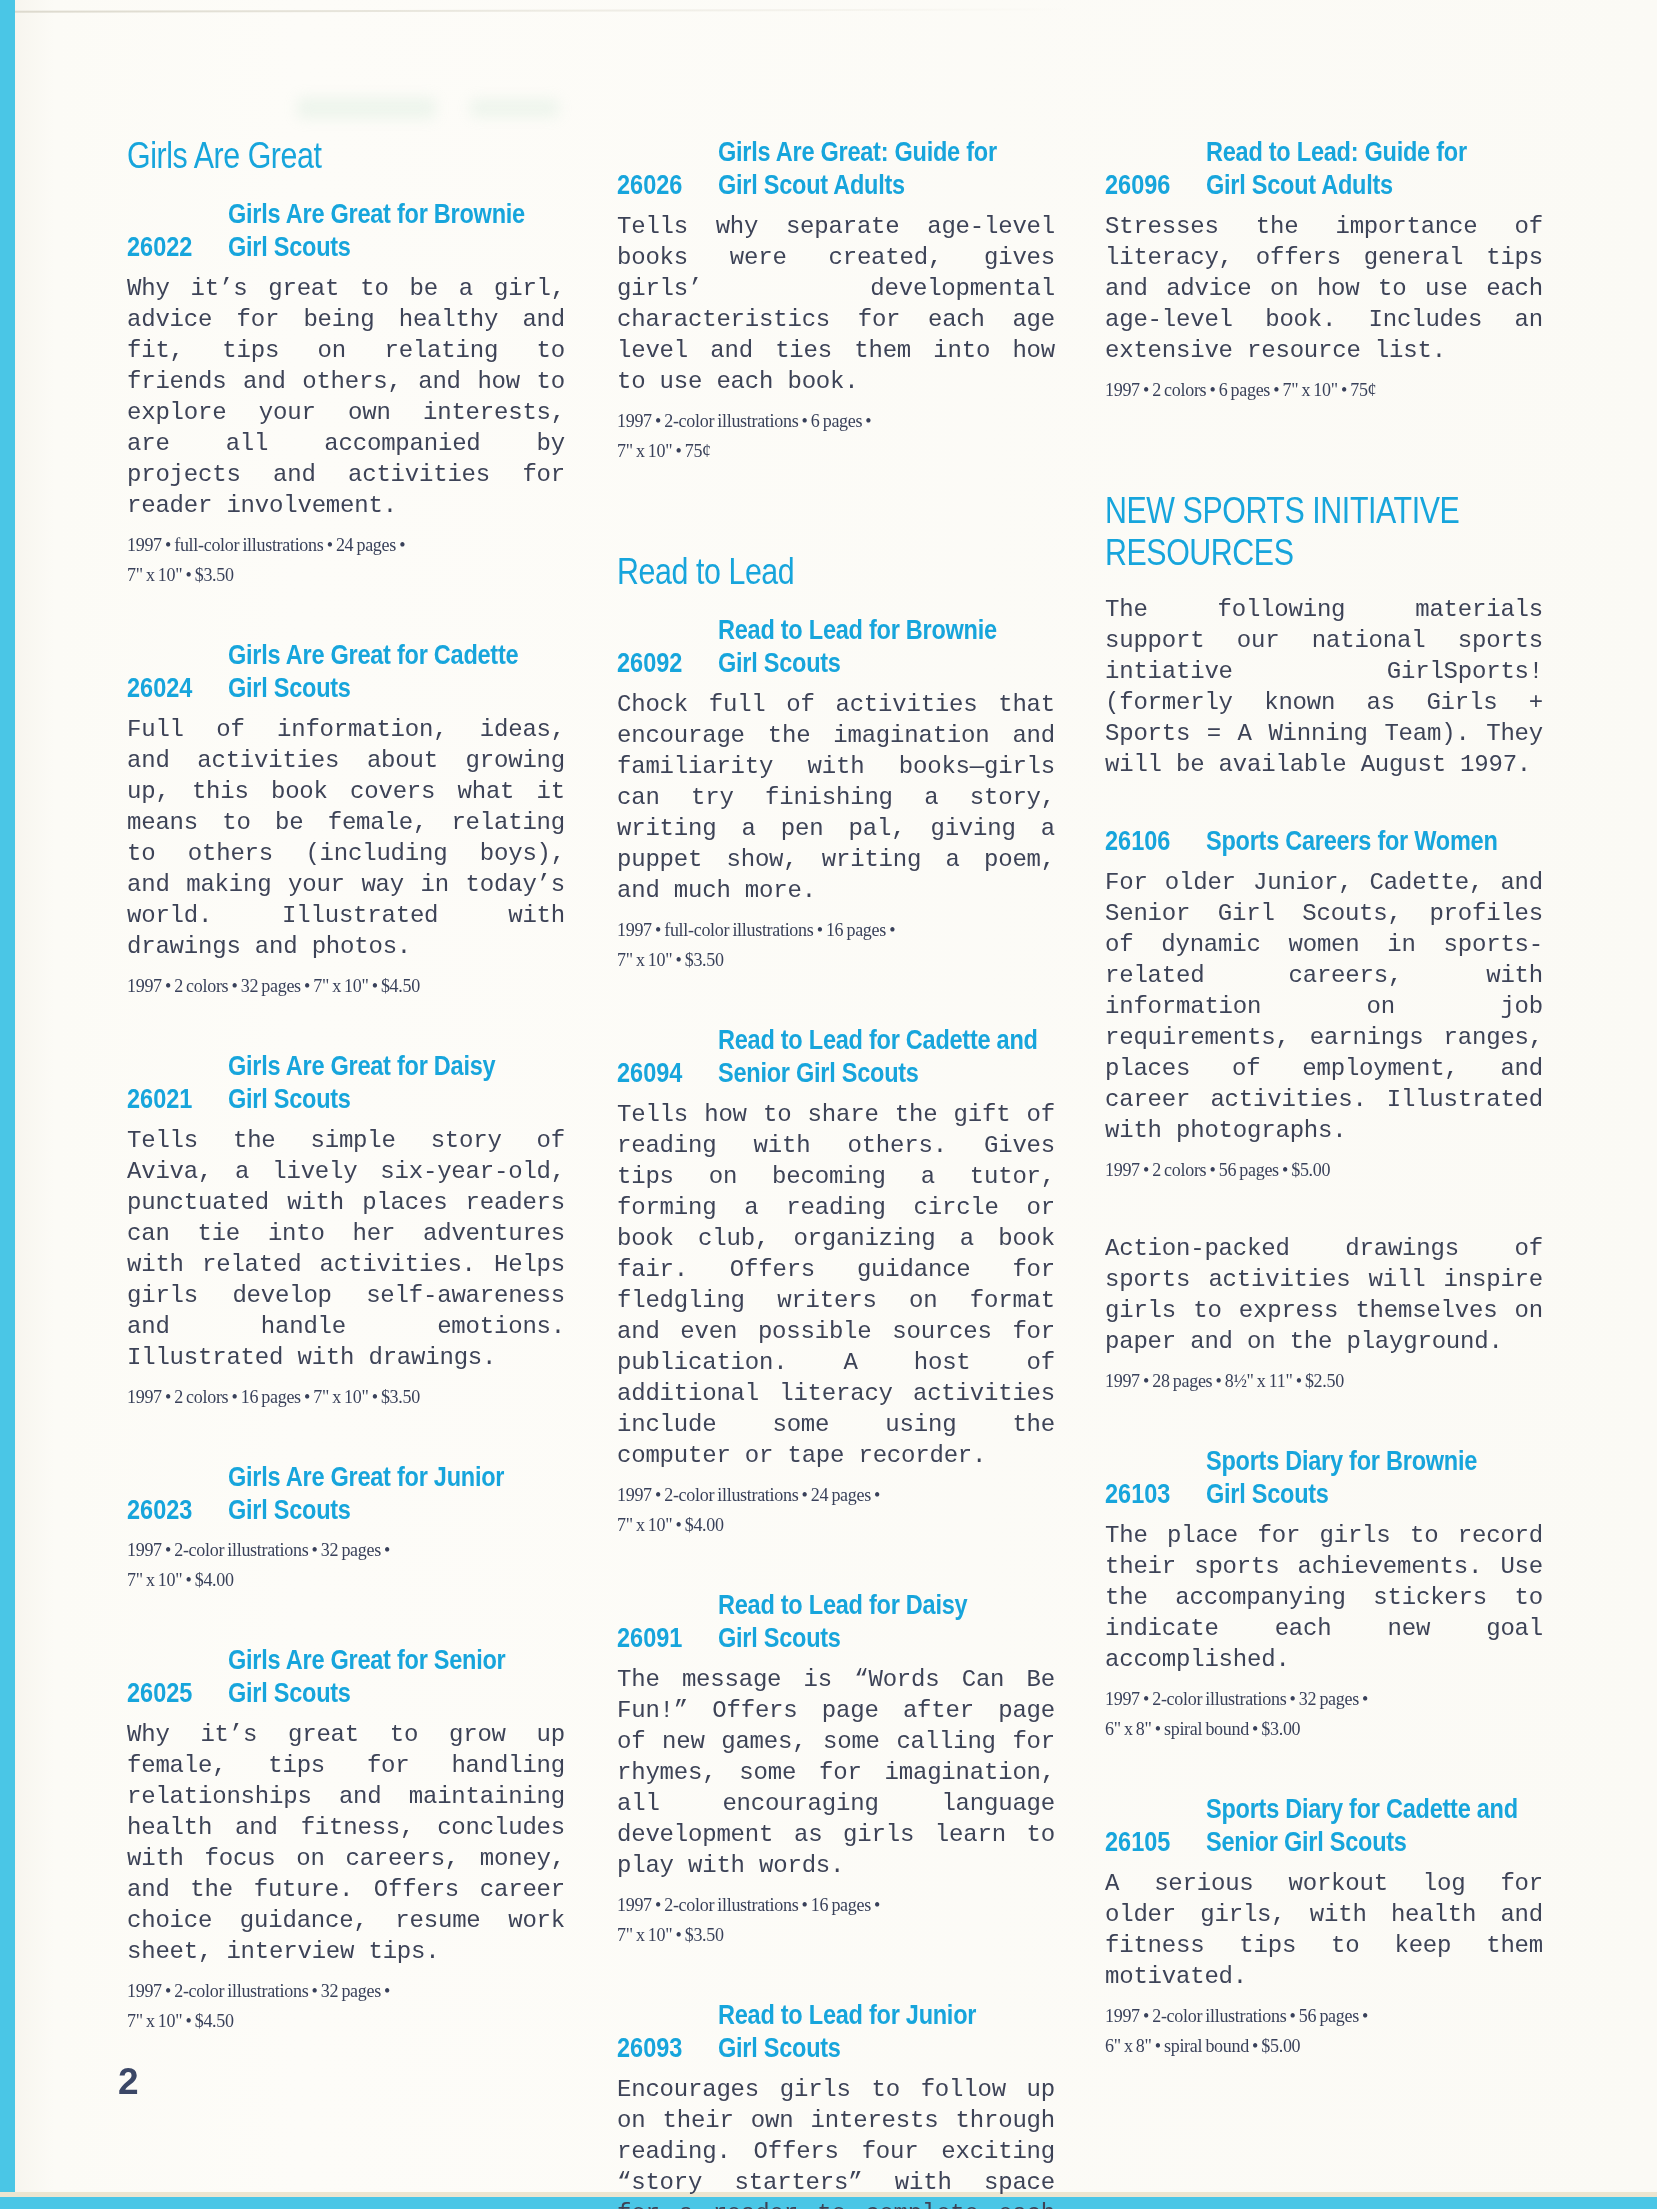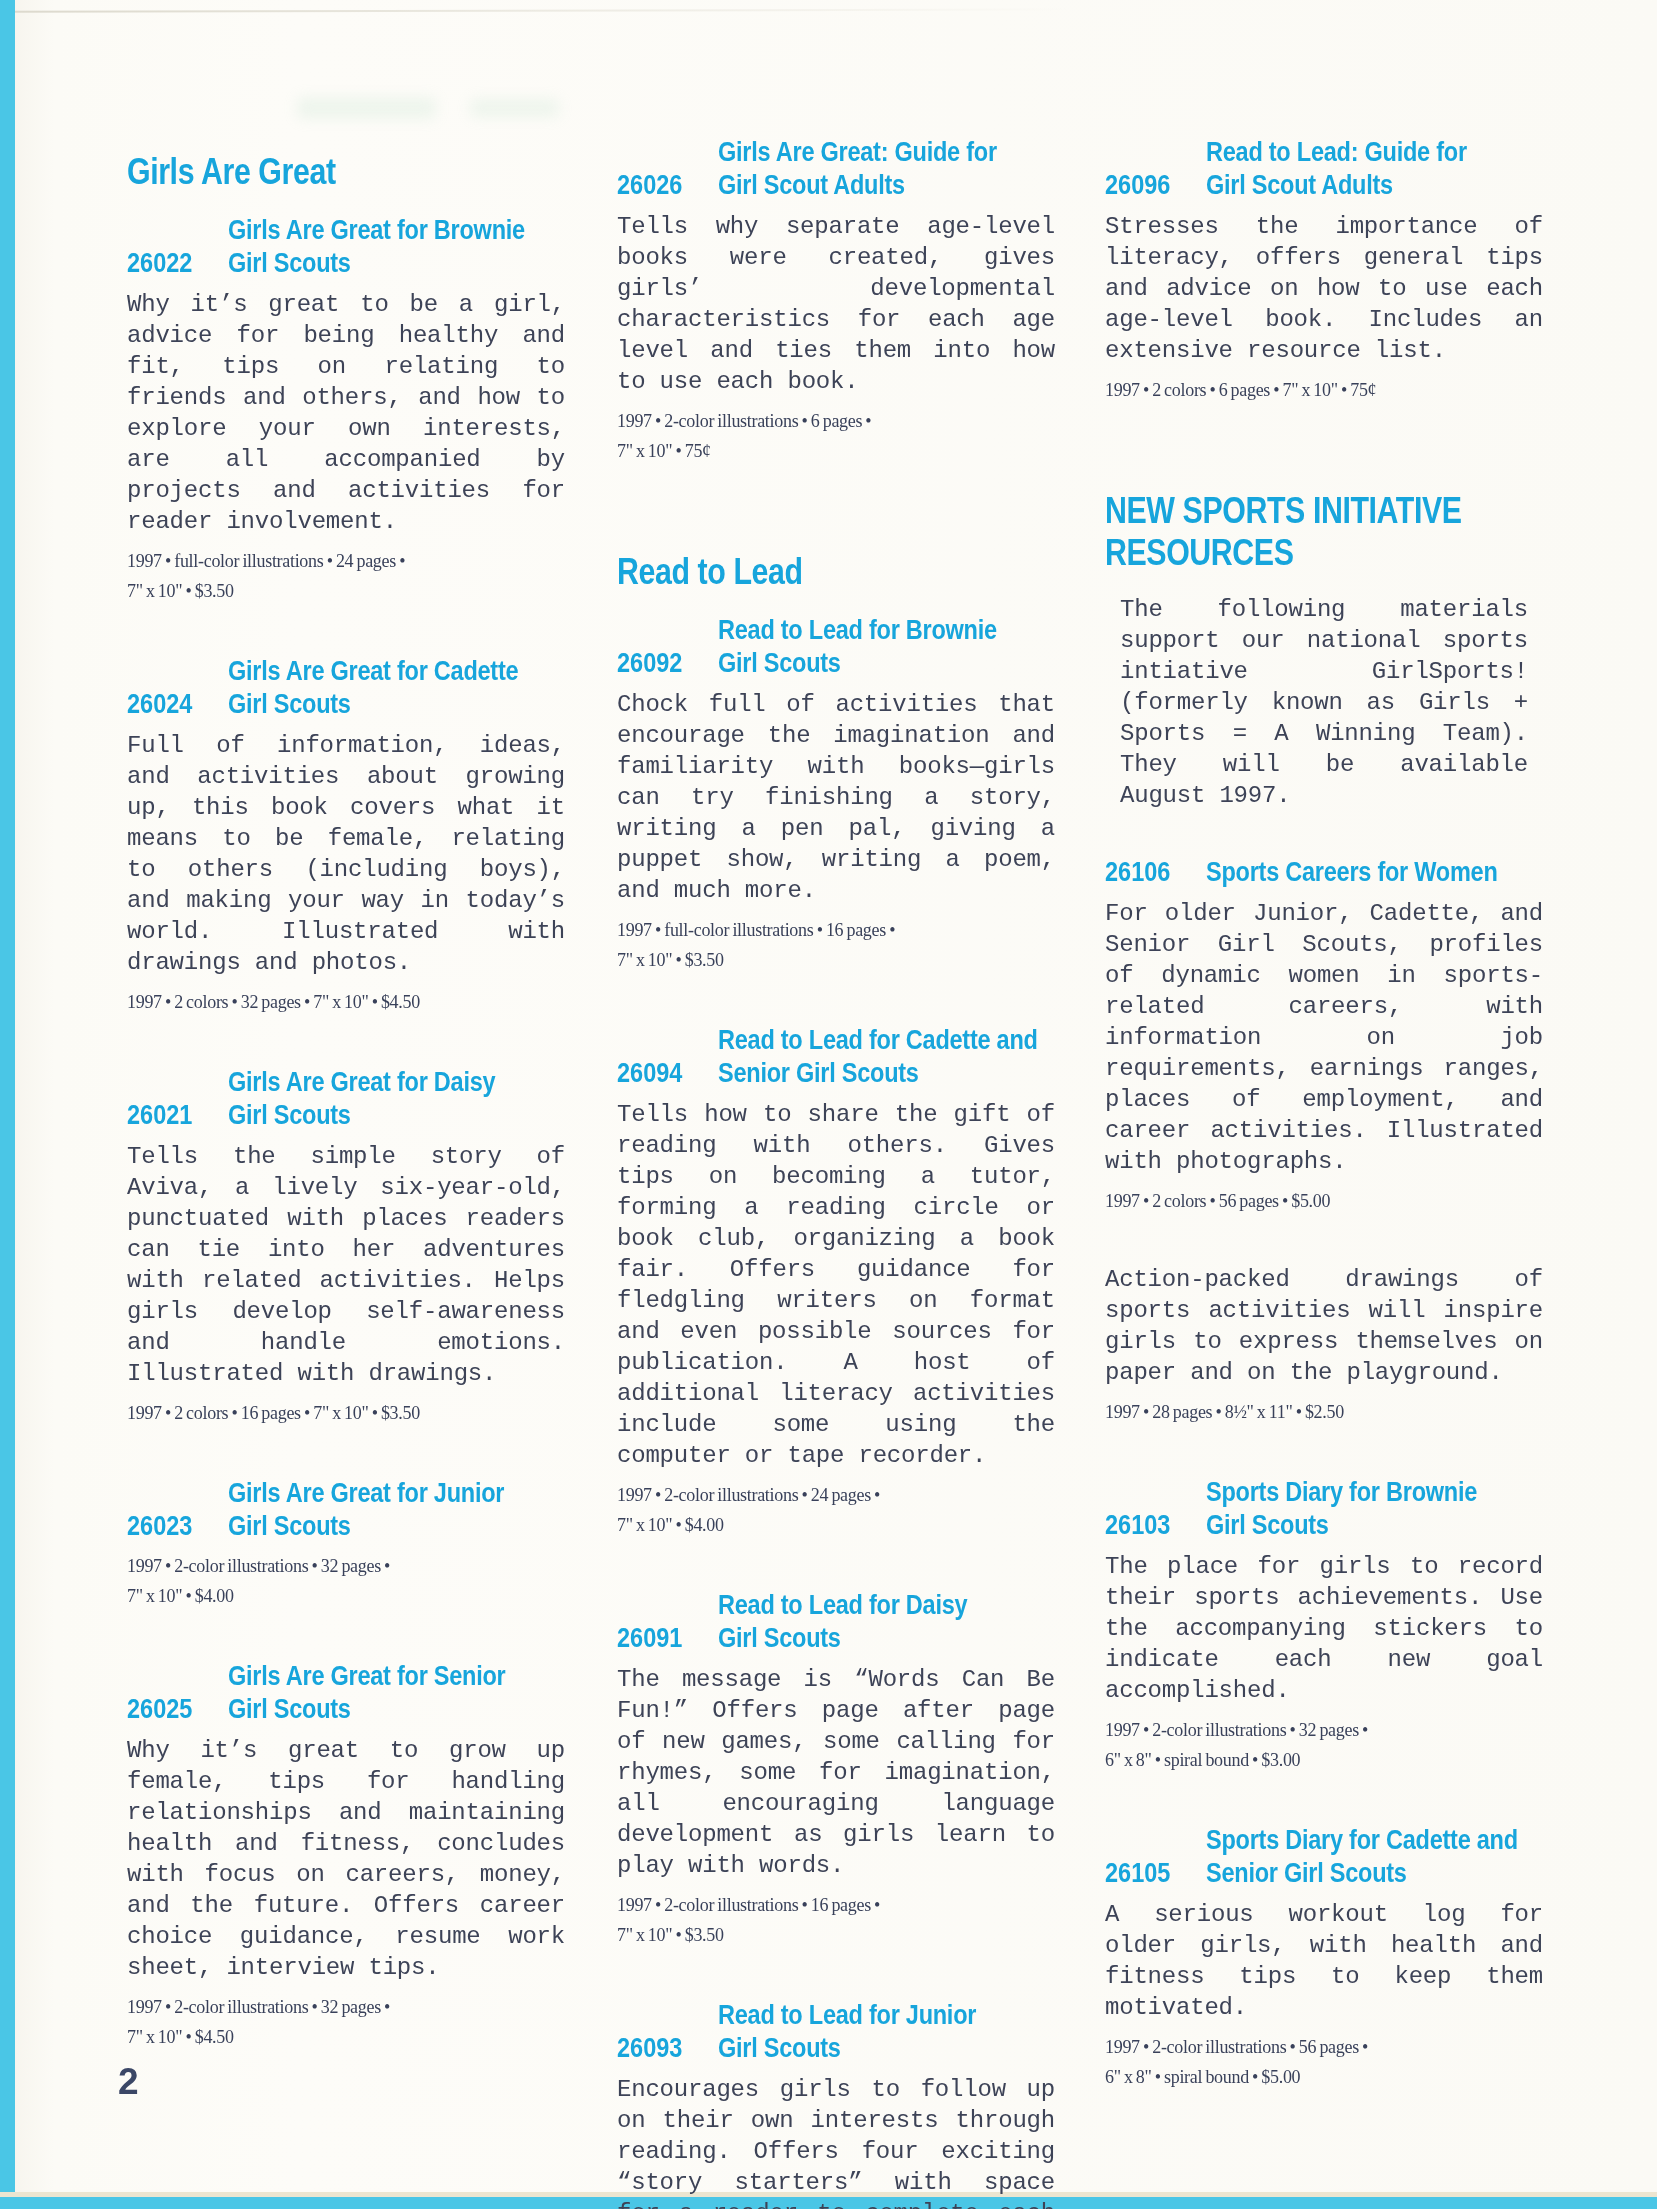--- a/index.html
+++ b/index.html
@@ -15,35 +15,35 @@
   .edge-left{position:absolute;left:0;top:0;width:15px;height:100%;background:var(--strip)}
   .edge-bottom{position:absolute;left:0;bottom:0;width:100%;height:13px;background:var(--strip)}
   .edge-bottom::before{content:"";position:absolute;top:-5px;left:0;width:100%;height:5px;background:#ece5d0}
   .ghost{position:absolute;background:#b9ddc6;opacity:.22;filter:blur(7px);border-radius:5px;pointer-events:none}
 
   .col{position:absolute;top:135px;width:438px}
   #col-0{left:127px}
   #col-1{left:617px}
   #col-2{left:1105px}
 
-  .section{margin:16px 0 20px;font-weight:bold;font-size:37px;line-height:42px;color:var(--accent)}
+  .section{margin:0 0 20px;font-weight:normal;font-size:37px;line-height:42px;color:var(--accent)}
   .section .cond{display:inline-block;transform:scaleX(0.82);transform-origin:0 0;
     white-space:pre;letter-spacing:-0.5px}
   .section.mt{margin-top:85px}
 
   .item{margin:0 0 48px}
   .item-head{display:flex;align-items:flex-end}
   .num{flex:0 0 101px;display:block;font-weight:bold;font-size:28px;line-height:33px;
     color:var(--accent);white-space:pre;transform:scaleX(0.84);transform-origin:0 0}
   .title{display:block;font-weight:bold;font-size:28px;line-height:33px;color:var(--accent);
     white-space:pre;transform:scaleX(0.84);transform-origin:0 0;letter-spacing:-0.3px}
 
   .body{margin:10px 0 0;font-family:Liberation Mono, monospace;font-size:24px;line-height:31px;
     color:#3d4357;text-align:justify;letter-spacing:-0.2px}
-  .intro{margin:0 15px 44px;text-align:justify}
+  .intro{margin:0 0 44px;text-align:justify}
   .spec{margin:9px 0 0;font-family:"Liberation Serif",serif;font-size:18px;line-height:30px;
     color:#39415a;white-space:pre-line;letter-spacing:-0.3px;word-spacing:-1px}
 
   .page-number{position:absolute;left:118px;top:2061px;font-size:37px;font-weight:bold;color:#3b4766}
 </style>
 </head>
 <body style="--accent: #17a5dc; --strip: #4ac6e6;">
 
 <div class="top-edge"></div>
 <div class="edge-left"></div>

